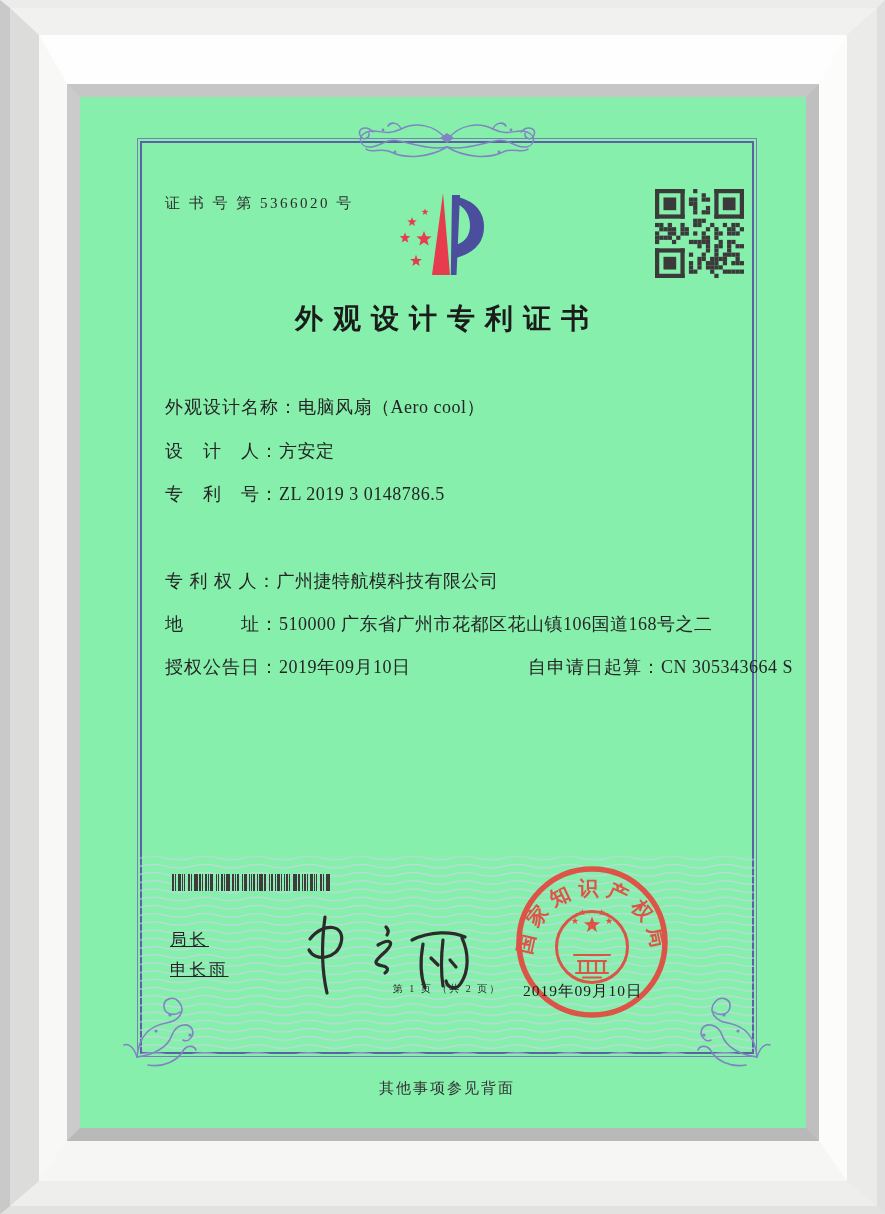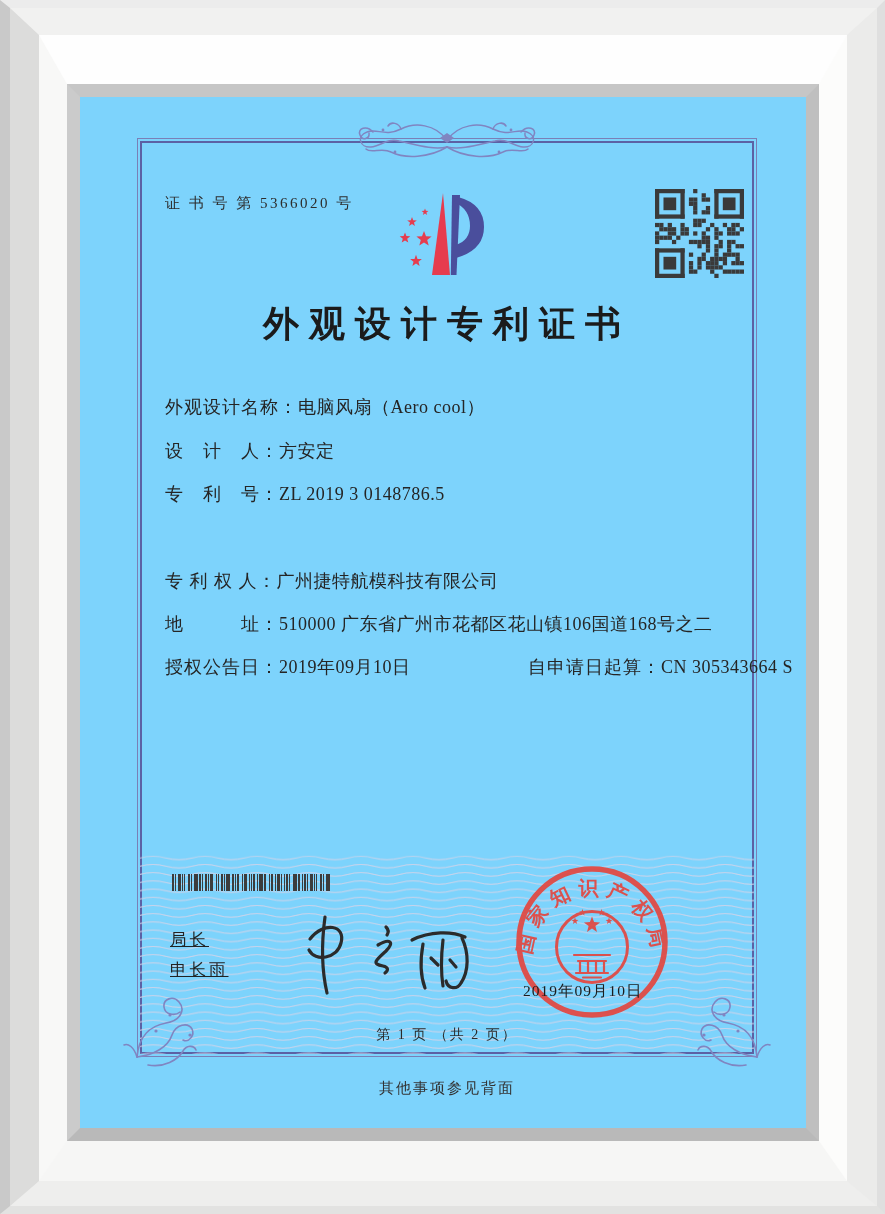--- a/index.html
+++ b/index.html
@@ -11,49 +11,49 @@
     border-top-color:#ececec;border-left-color:#c9c9c9;border-right-color:#dfdfdf;border-bottom-color:#e2e2e1;}
   .frame-outer{width:100%;height:100%;
     border-style:solid;border-width:27px 30px 25px 29px;
     border-top-color:#f1f1f0;border-left-color:#dcdcdb;border-right-color:#ebebea;border-bottom-color:#eeeeed;}
   .frame-bevel{width:100%;height:100%;
     border-style:solid;border-width:49px 28px 40px 28px;
     border-top-color:#fefefe;border-left-color:#f8f8f7;border-right-color:#fcfcfb;border-bottom-color:#f6f6f5;}
   .frame-lip{width:100%;height:100%;
     border-style:solid;border-width:13px;
     border-top-color:#c6c6c6;border-left-color:#cbcbcb;border-right-color:#bfbfbf;border-bottom-color:#b9b9b9;}
-  .paper{position:relative;width:100%;height:100%;background:#7dd3fc;color:#222;}
+  .paper{position:relative;width:100%;height:100%;background:#86efac;color:#222;}
 
   .cert-border{position:absolute;left:57px;top:41px;width:620px;height:919px;border:1px solid #7a7fb6;}
   .cert-border-inner{position:absolute;inset:2px;border:2px solid #5c61a4;}
 
   .waves{position:absolute;left:60px;top:757px;z-index:1;}
 
   .cert-no{position:absolute;left:85px;top:97px;font-size:15px;letter-spacing:2.5px;color:#2d2d2d;z-index:3;}
   .logo{position:absolute;left:312px;top:92px;z-index:3;}
   .qr{position:absolute;left:575px;top:92px;z-index:3;}
   .title{position:absolute;left:57px;top:203px;width:620px;margin:0;text-align:center;
-    font-size:36px;font-weight:600;letter-spacing:10px;color:#1b1b1b;z-index:3;}
+    font-size:28px;font-weight:600;letter-spacing:10px;color:#1b1b1b;z-index:3;}
 
   .row{position:absolute;left:85px;white-space:nowrap;font-size:18px;color:#252525;z-index:3;}
   .flabel{letter-spacing:1px;}
   .fvalue{letter-spacing:0.5px;}
   .grant-no{position:absolute;left:363px;top:0;white-space:nowrap;}
 
   .bodytext{position:absolute;left:85px;top:592px;width:590px;font-size:15.5px;line-height:24.6px;
     color:#303030;text-align:justify;z-index:3;}
   .bodytext p{margin:0;text-indent:2em;letter-spacing:0.6px;}
 
   .barcode{position:absolute;left:92px;top:777px;z-index:3;}
   .director{position:absolute;left:90px;top:828px;font-size:16.5px;letter-spacing:3px;color:#222;line-height:30px;z-index:4;text-decoration:underline;}
   .signature{position:absolute;left:210px;top:812px;z-index:4;}
   .seal{position:absolute;left:432px;top:765px;z-index:4;opacity:0.9;}
   .seal-date{position:absolute;left:443px;top:884px;font-size:15.5px;letter-spacing:1px;color:#1c1c1c;z-index:5;}
 
-  .page-info{position:absolute;left:57px;top:929px;width:620px;text-align:center;font-size:14px;
+  .page-info{position:absolute;left:57px;top:885px;width:620px;text-align:center;font-size:10px;
     letter-spacing:2px;color:#2a2a2a;z-index:4;}
   .back-note{position:absolute;left:57px;top:982px;width:620px;text-align:center;font-size:15px;
     letter-spacing:2px;color:#333;z-index:3;}
 
   .ornament-top{position:absolute;left:257px;top:19px;z-index:4;}
   .flourish{position:absolute;z-index:4;}
   .flourish.fl-left{left:40px;top:888px;}
   .flourish.fl-right{left:594px;top:888px;}
 </style>
 </head>

